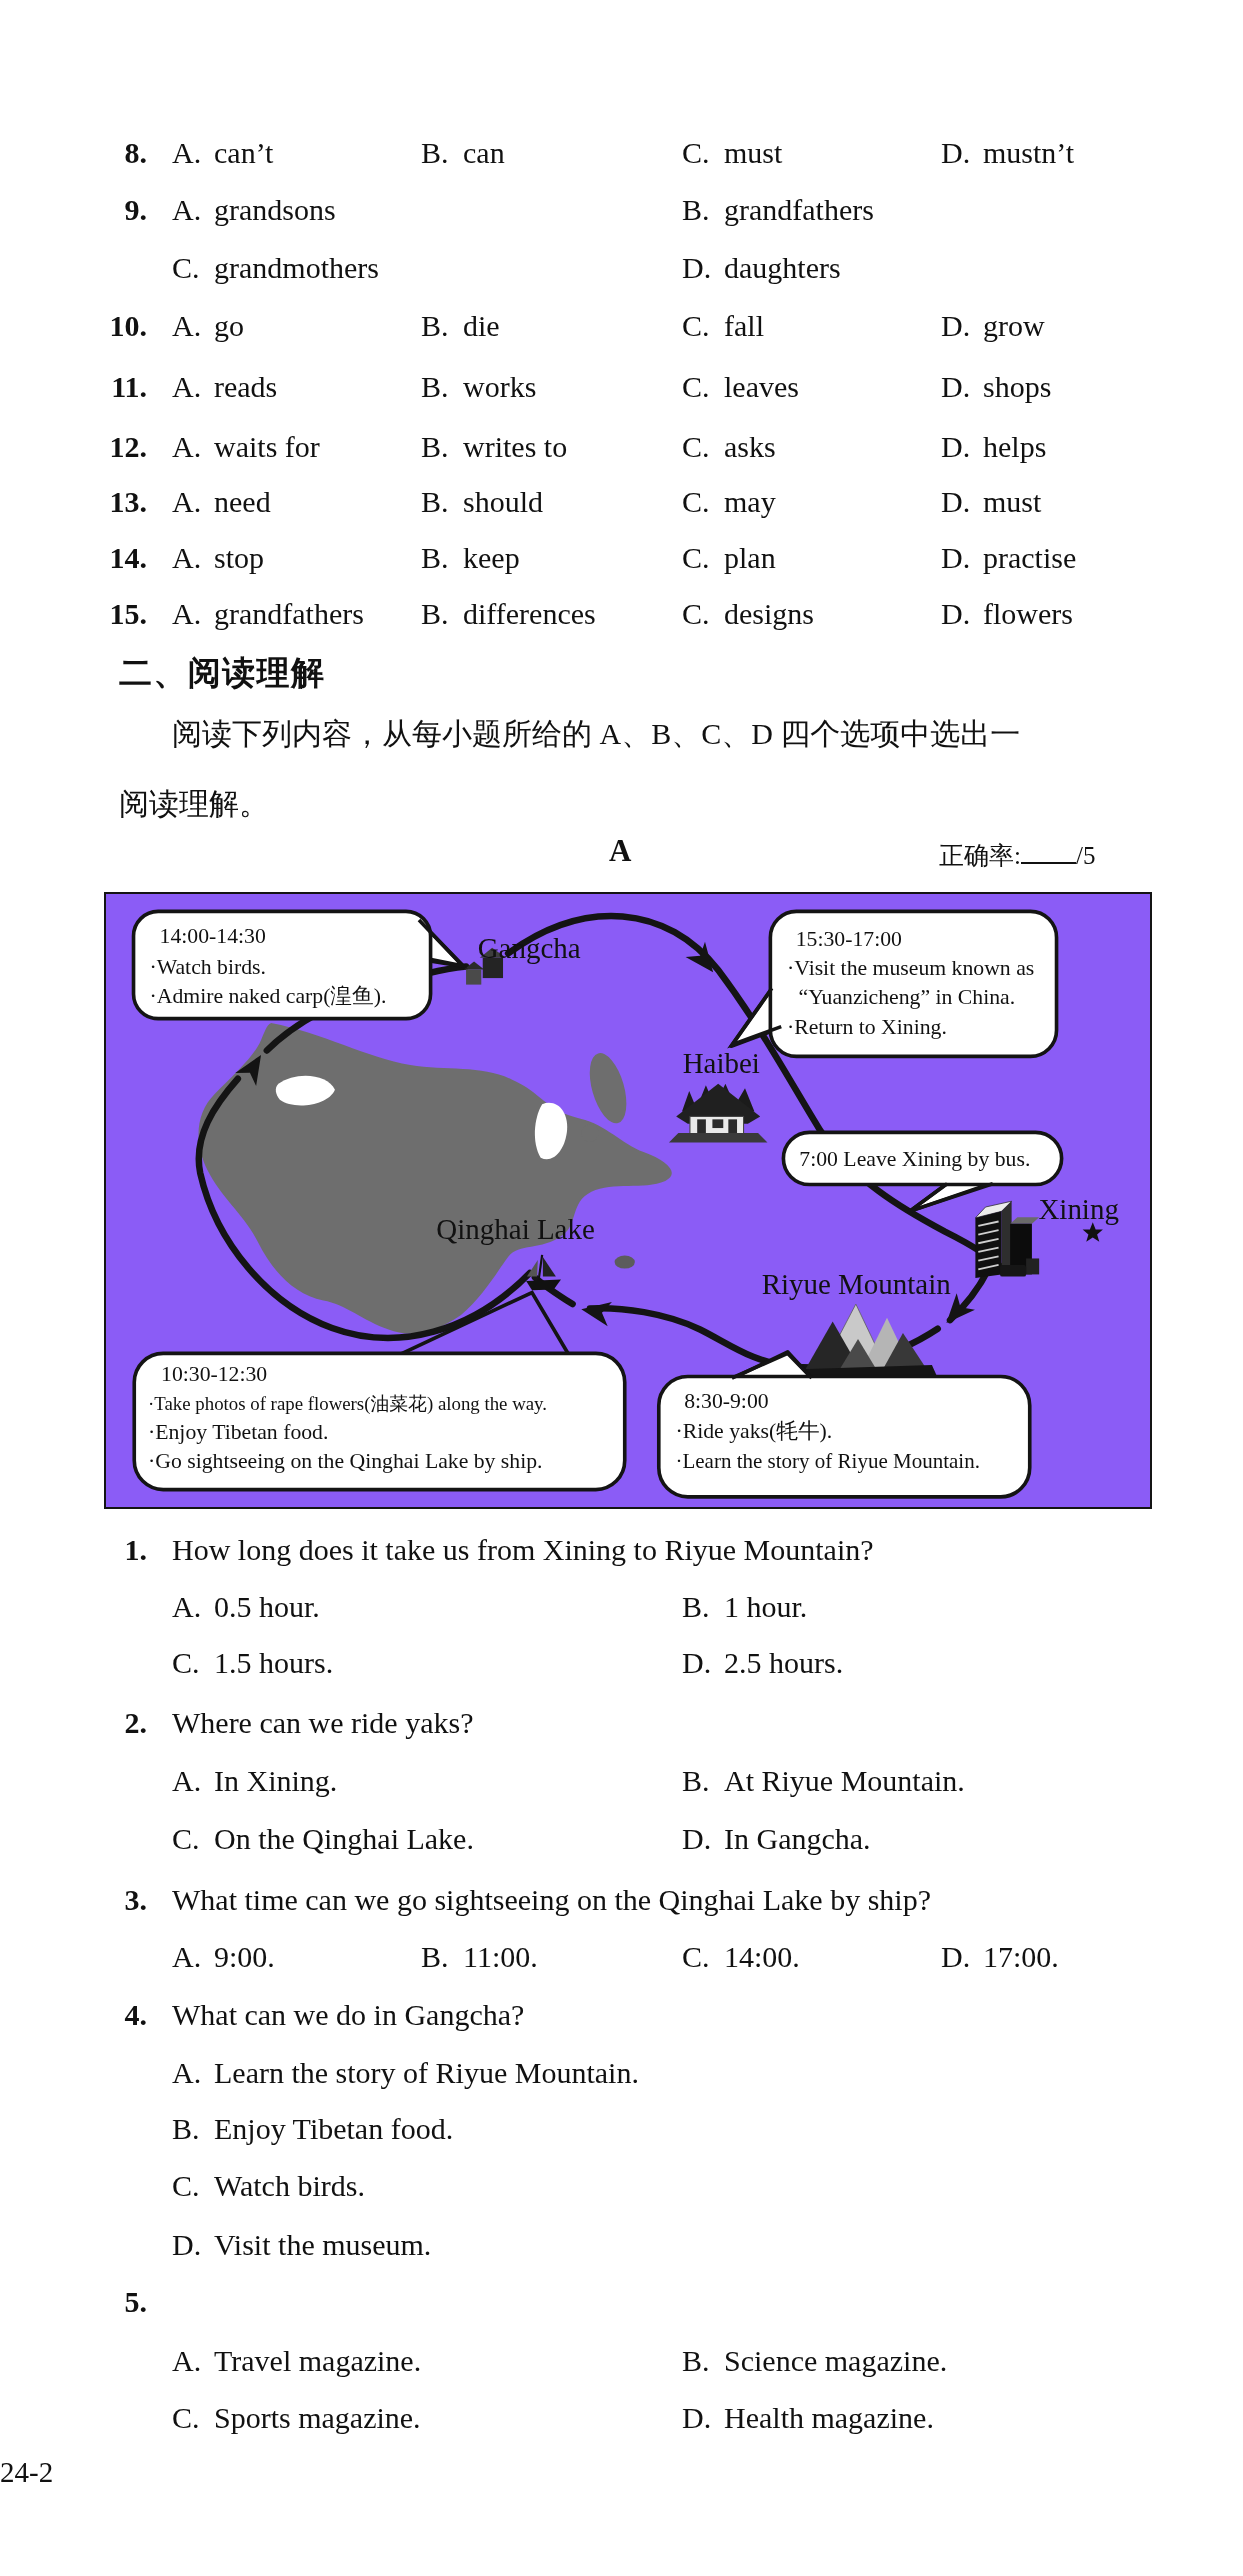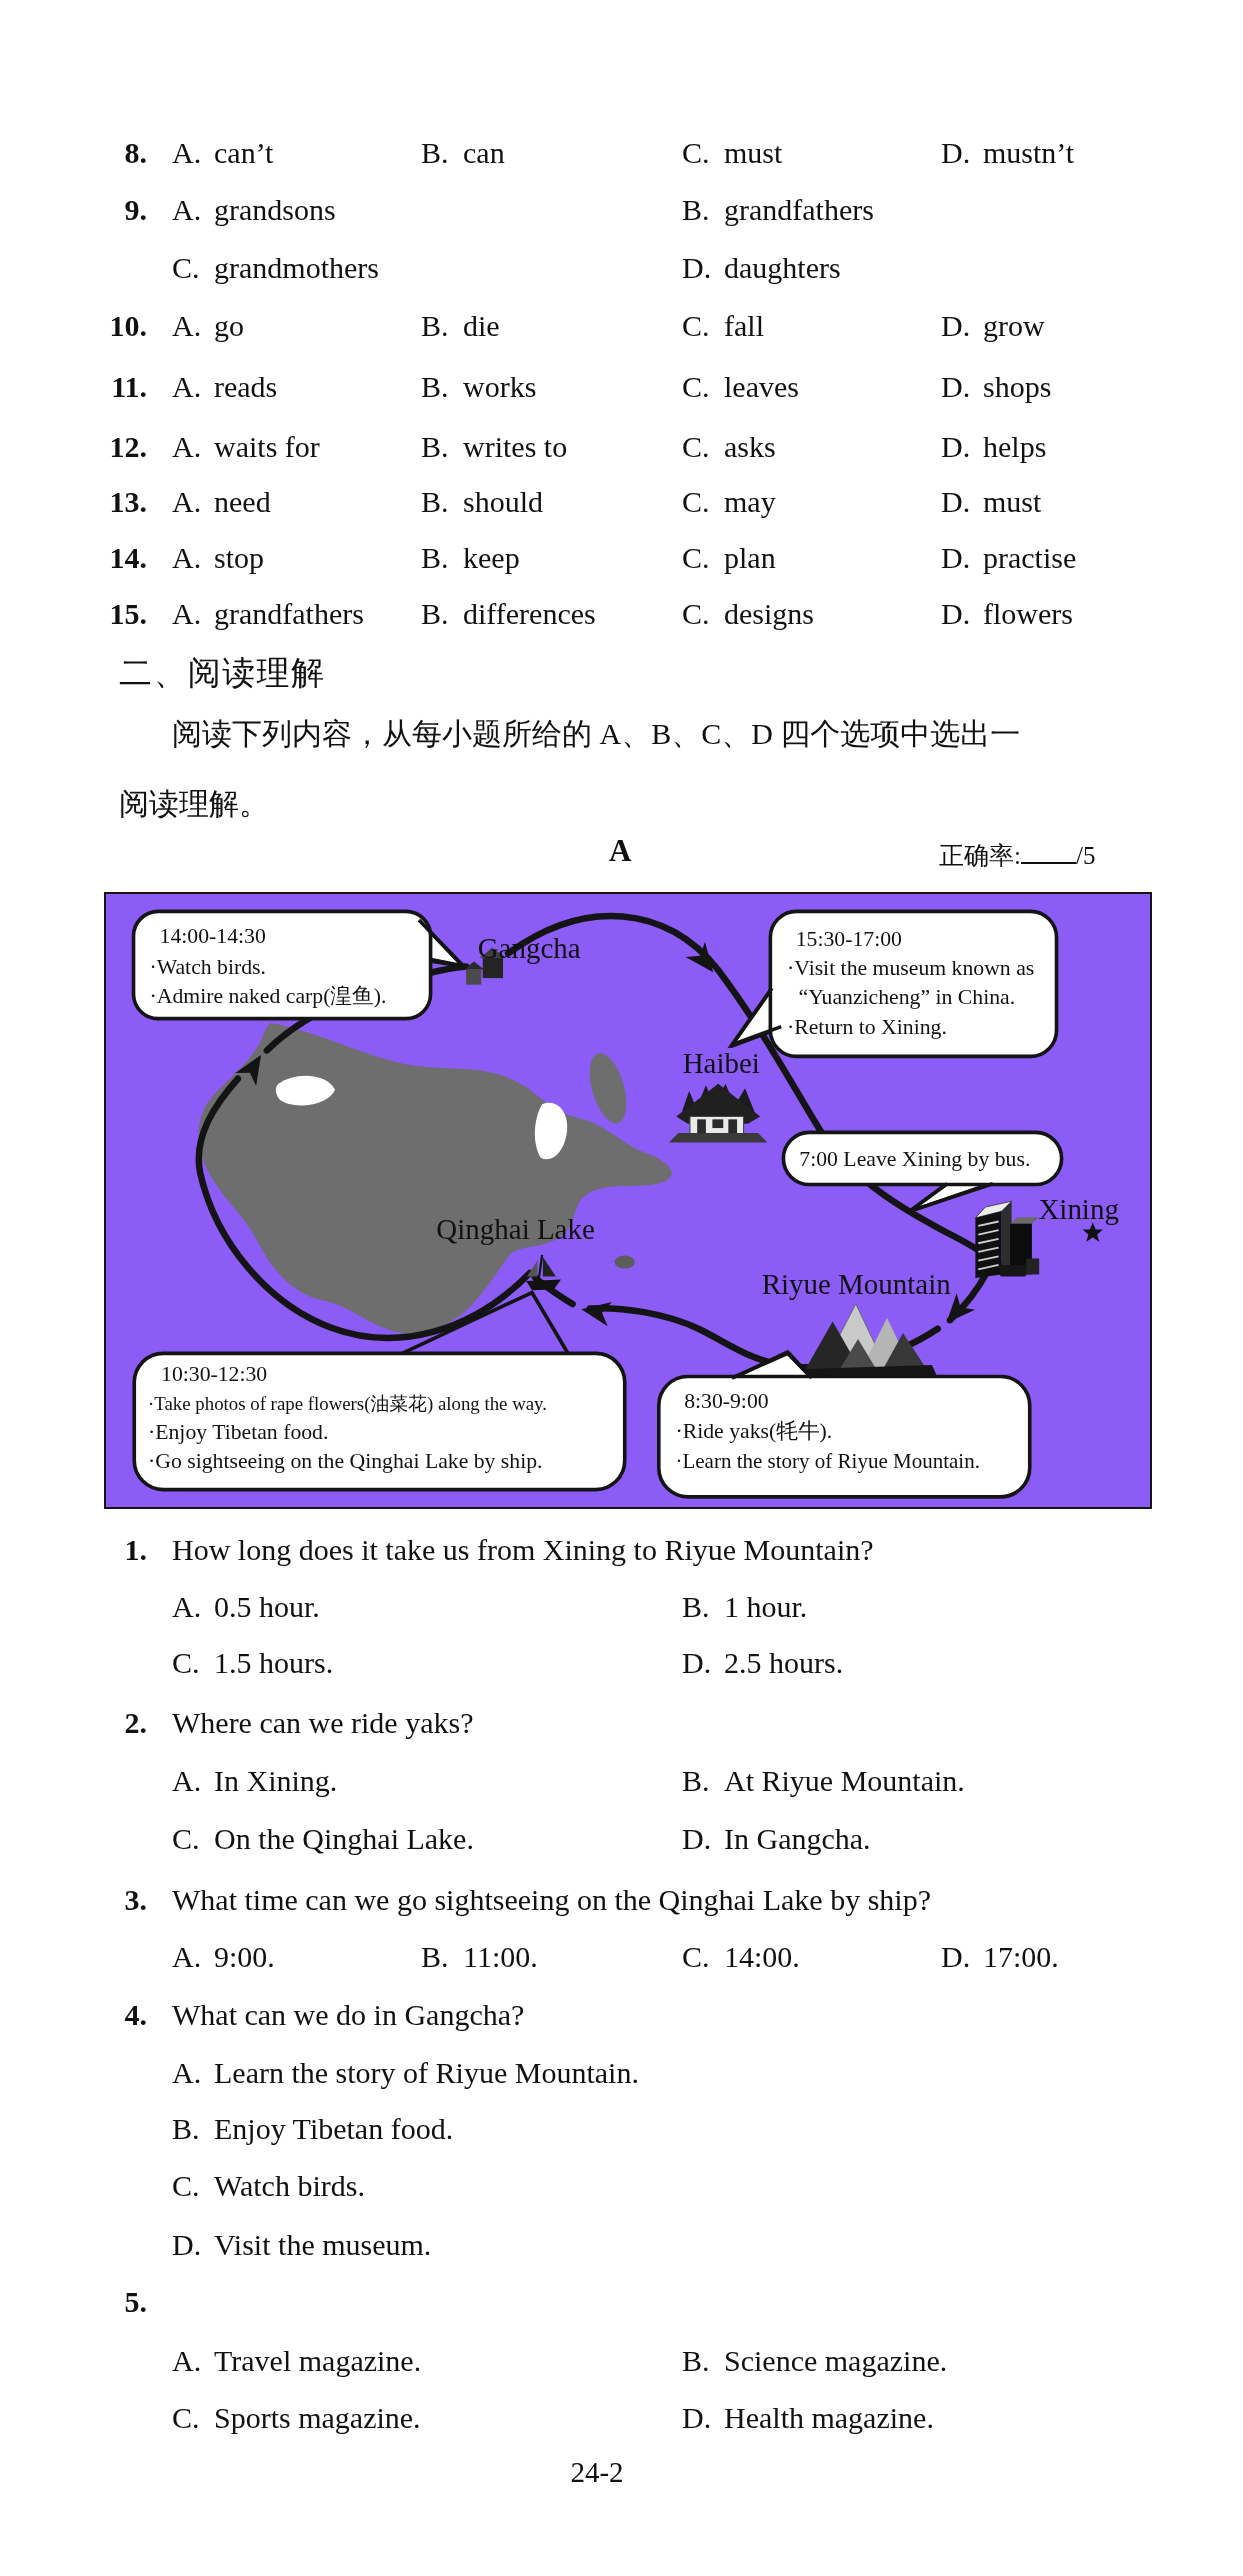--- a/index.html
+++ b/index.html
@@ -4,28 +4,28 @@
 <style>
   html,body{margin:0;padding:0;background:#fff}
   .page{position:relative;width:1243px;height:2576px;background:#fff;overflow:hidden;
         font-family:"Liberation Serif","DejaVu Serif",serif;color:#111}
   .crow{position:absolute;left:0;width:1243px;height:42px;font-size:30px;white-space:nowrap}
   .qnum{position:absolute;left:75px;width:72px;text-align:right;font-weight:bold}
   .qtext{position:absolute;left:172px}
   .opt{position:absolute;white-space:nowrap}
   .ol{display:inline-block;min-width:42px}
   .oA{left:172px}.oB{left:421px}.oC{left:682px}.oD{left:941px}.o2{left:682px}
-  .sec-title{position:absolute;left:119px;top:651px;font-size:33px;font-weight:normal;
+  .sec-title{position:absolute;left:119px;top:651px;font-size:33px;font-weight:bold;
              font-family:"Liberation Sans","DejaVu Sans",sans-serif;letter-spacing:1.4px}
   .intro{position:absolute;font-size:30px;white-space:nowrap}
   .passage-a{position:absolute;left:609px;top:833px;font-size:31px;font-weight:bold}
   .accuracy{position:absolute;left:939px;top:839px;font-size:25px;white-space:nowrap}
   .blank{display:inline-block;width:55px;height:23px;border-bottom:2.2px solid #111}
   .mapbox{position:absolute;left:104px;top:892px;width:1044px;height:613px;border:2.9px solid #141414;background:#8b5cf6}
-  .pagenum{position:absolute;left:0;top:2456px;width:1194px;text-align:center;font-size:29px}
+  .pagenum{position:absolute;left:0;top:2456px;width:1194px;text-align:left;font-size:29px}
   svg .lbl{font-size:40px}
   svg .ct{font-size:30px}
   svg text{font-family:"Liberation Serif","DejaVu Serif",serif;fill:#111}
   .route{fill:none;stroke:#141414;stroke-width:9;stroke-linecap:round}
   .co{fill:#fff;stroke:#141414;stroke-width:5}
   .tailf{fill:#fff;stroke:#141414;stroke-width:5;stroke-linejoin:round}
   .taill{fill:none;stroke:#141414;stroke-width:5}
   .arrow{fill:#141414}
 </style>
 </head>

